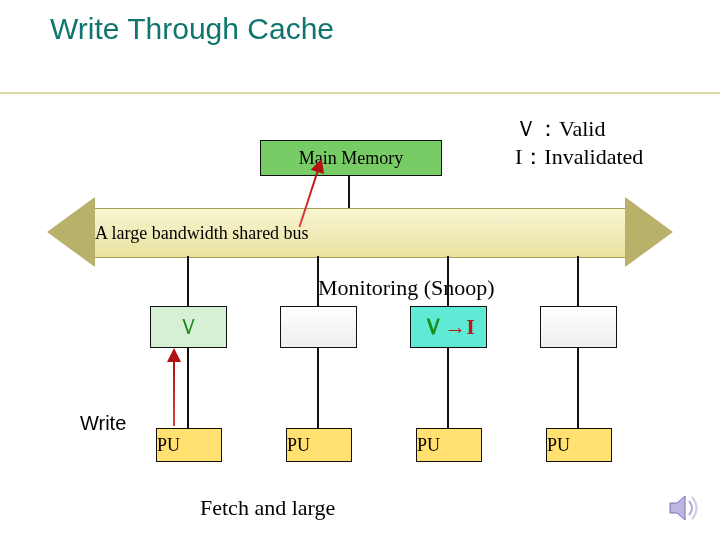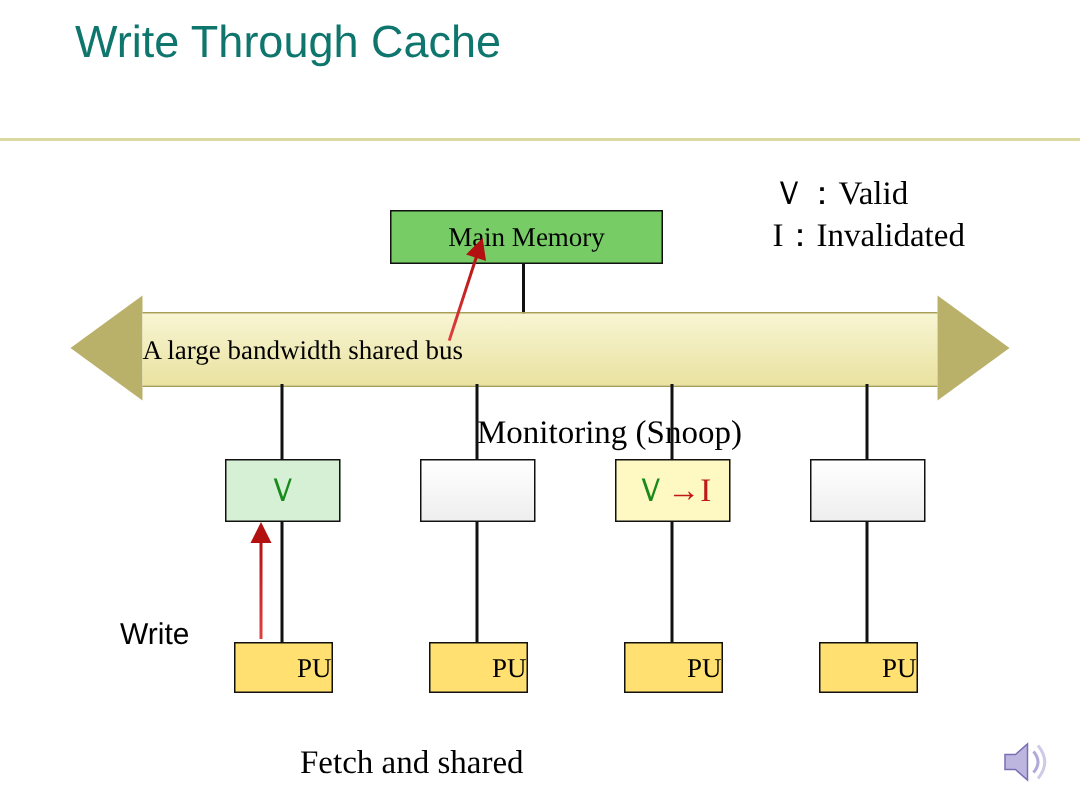--- a/index.html
+++ b/index.html
@@ -113,31 +113,31 @@
     position: absolute;
     width: 75px;
     height: 40px;
     border: 1.5px solid #111;
     text-align: center;
     font-size: 22px;
     line-height: 40px;
     background: #fff;
   }
   .cache.v { background: #d6f0d6; color: #1a8a1a; }
-  .cache.vi { background: #fef9c3; }
+  .cache.vi { background: #5eead4; font-weight: bold; }
   .vi-v { color: #1a8a1a; }
   .vi-arrow, .vi-i { color: #c01717; }
   .cache.neutral { background: linear-gradient(to bottom, #fff, #eee); }
   .pu {
     position: absolute;
     width: 64px;
     height: 32px;
     background: #ffe070;
     border: 1.5px solid #111;
-    text-align: right;
+    text-align: left;
     font-size: 18px;
     line-height: 32px;
   }
   .write-lbl {
     position: absolute;
     left: 80px;
     top: 412px;
     font-size: 20px;
     font-family: Arial, "MS Gothic", sans-serif;
   }
@@ -221,19 +221,19 @@
 
 <div class="pu" style="left:156px; top:428px;">PU</div>
 <div class="pu" style="left:286px; top:428px;">PU</div>
 <div class="pu" style="left:416px; top:428px;">PU</div>
 <div class="pu" style="left:546px; top:428px;">PU</div>
 
 <div class="red-arrow-up" style="left:173px; top:360px; height:66px;"></div>
 
 <div class="red-arrow-up" style="left:317px; top:170px; height:60px; transform:rotate(18deg); transform-origin:top;"></div>
 
-<div class="fetch-lbl">Fetch and shared</div>
+<div class="fetch-lbl">Fetch and large</div>
 
 <svg class="sound-icon" viewBox="0 0 36 36">
   <polygon points="4,13 11,13 19,6 19,30 11,23 4,23" fill="#bdb7e0" stroke="#7a6fb5"></polygon>
   <path d="M23 11 Q29 18 23 25" fill="none" stroke="#b0aad6" stroke-width="2"></path>
   <path d="M26 7 Q35 18 26 29" fill="none" stroke="#cfcbe7" stroke-width="2"></path>
 </svg>
 
 </body></html>

